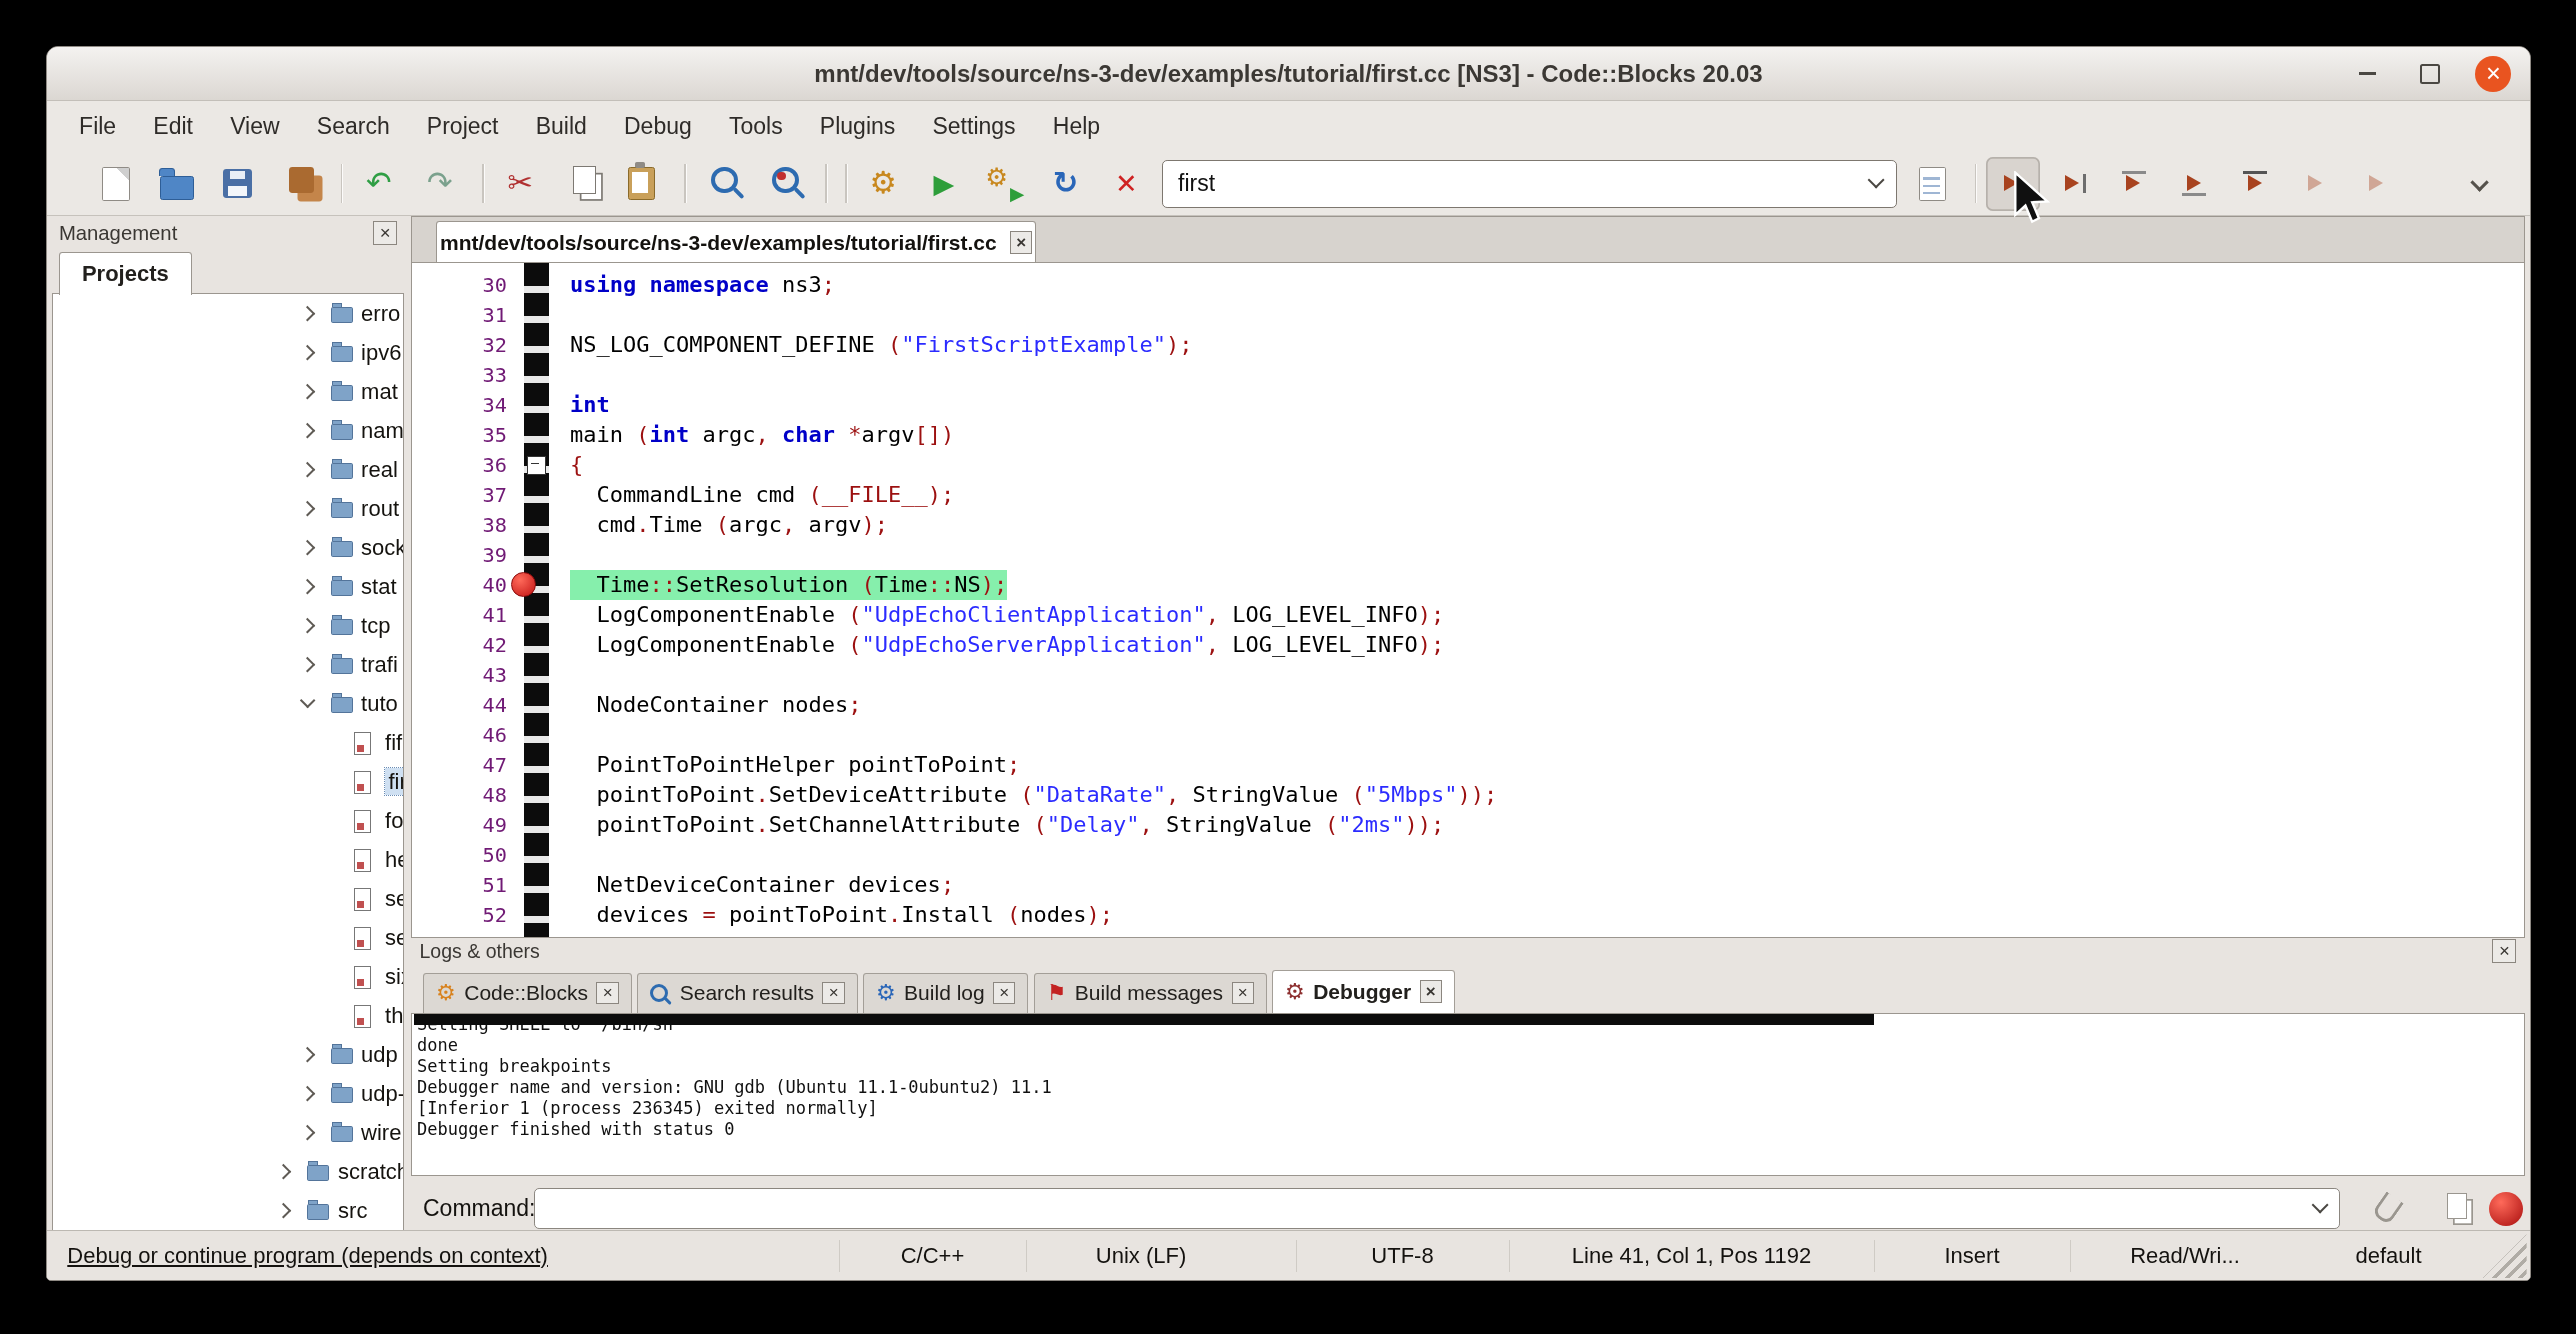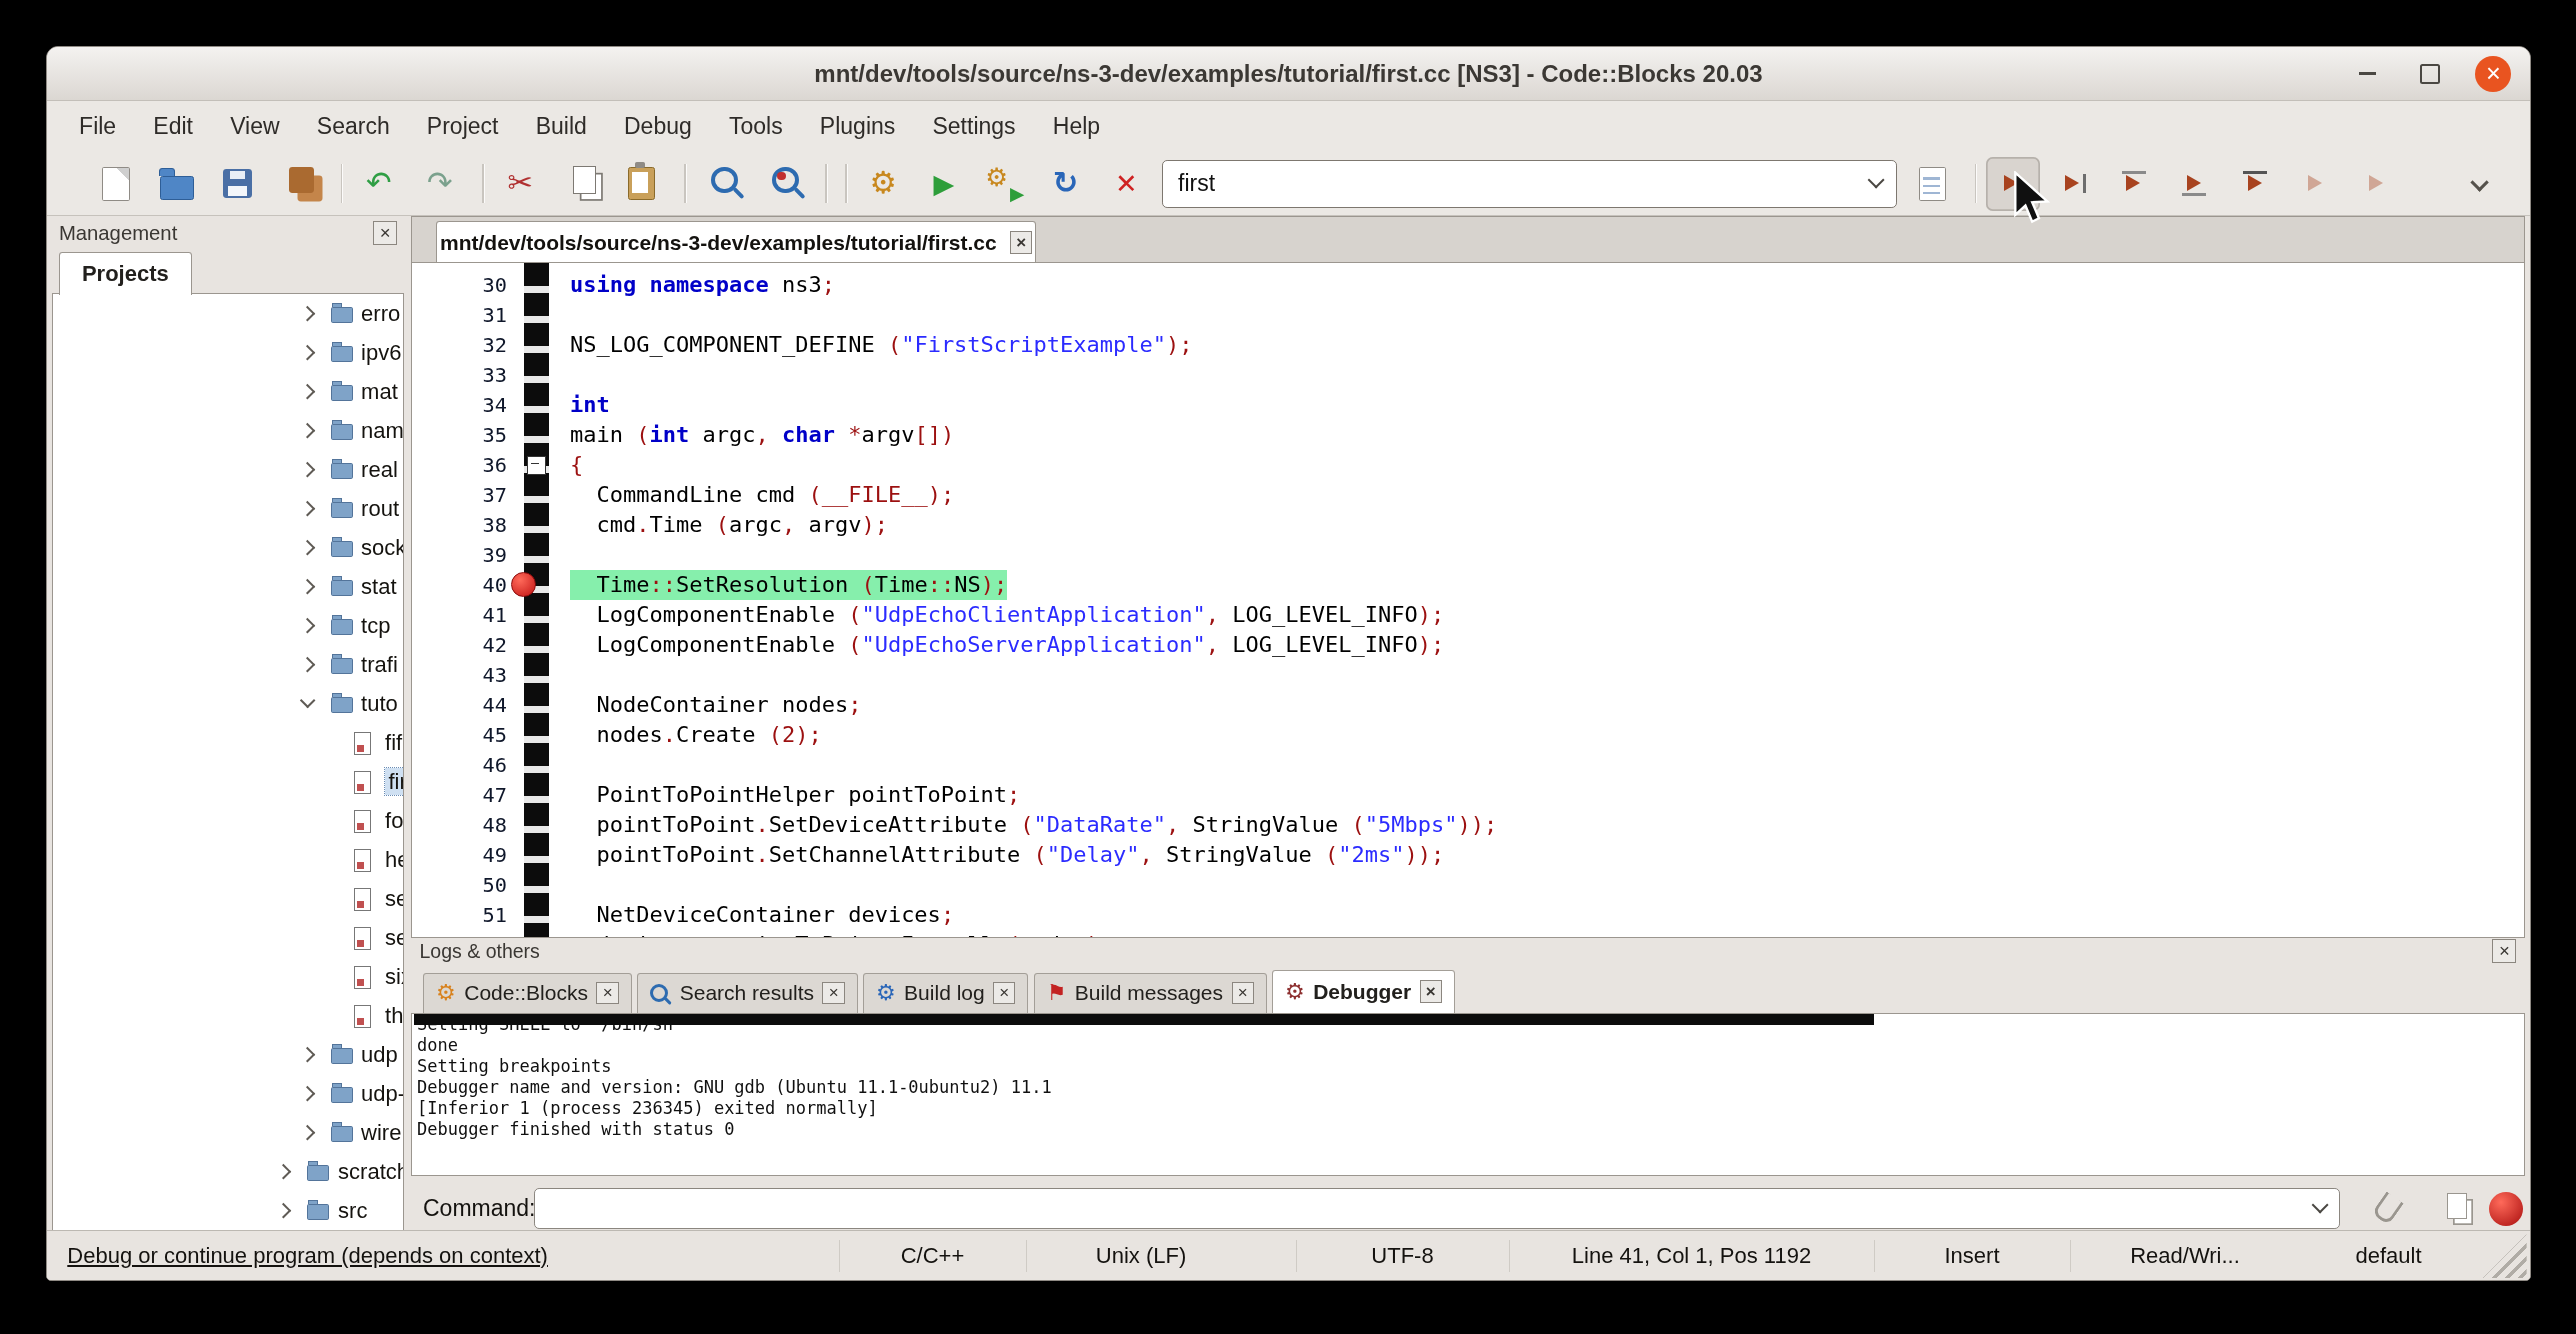--- a/index.html
+++ b/index.html
@@ -105,21 +105,21 @@
   .rightcol{position:absolute;left:364px;right:5.1px;top:169px;bottom:49px;}
   .edtabs{position:absolute;top:0;left:0;right:0;height:46px;background:#d7d3ce;border:0.8px solid #9b968f;
     border-bottom:none;display:flex;align-items:flex-end;}
   .edtab{height:41px;margin-left:24px;padding:0 3px;background:#fff;border:0.8px solid #9b968f;border-bottom:none;
     border-radius:3.4px 3.4px 0 0;display:flex;align-items:center;gap:13.5px;font-size:21px;font-weight:bold;color:#14120f;justify-content:flex-end;}
   .editor{position:absolute;top:46px;left:0;right:0;height:674px;background:#fff;border:0.8px solid #9b968f;overflow:hidden;}
   .strip{position:absolute;top:0;bottom:0;left:112px;width:25.4px;z-index:1;
     background:repeating-linear-gradient(#0c0c0c 0 23px,#e9e9e9 23px 30px);}
   #codelines{position:absolute;top:6.8px;left:0;right:0;}
   .crow{position:relative;height:30px;z-index:2;}
-  .ln{position:absolute;left:0;width:95px;text-align:right;font:20.3px/30px "DejaVu Sans Mono",monospace;color:#0f172a;}
+  .ln{position:absolute;left:0;width:95px;text-align:right;font:20.3px/30px "DejaVu Sans Mono",monospace;color:#701a75;}
   .codeseg{position:absolute;left:158px;font:22px/30px "DejaVu Sans Mono",monospace;white-space:pre;}
   .codeseg.hl{background:#86efac;}
   .seg-p{color:#000;}
   .seg-k{color:#0000c8;font-weight:bold;}
   .seg-s{color:#2b2bff;}
   .seg-o{color:#9c1010;}
   .seg-m{color:#9c1010;}
   .bpdot{position:absolute;left:99px;top:2.5px;width:23px;height:23px;border-radius:50%;z-index:3;
     background:radial-gradient(circle at 35% 30%,#ff6a5a,#c21414);border:1.7px solid #8a0a0a;}
   .foldbox{position:absolute;left:115px;top:6px;width:17px;height:17px;background:#fff;border:1.7px solid #333;z-index:3;}
@@ -484,24 +484,20 @@
           </div>
           <div class="crow">
             <span class="ln">43</span>
             <span class="codeseg"></span>
           </div>
           <div class="crow">
             <span class="ln">44</span>
             <span class="codeseg"><span class="seg-p">  NodeContainer nodes</span><span class="seg-o">;</span></span>
           </div>
           <div class="crow">
-            <span class="ln">45</span>
-            <span class="codeseg"><span class="seg-p">  nodes</span><span class="seg-o">.</span><span class="seg-p">Create </span><span class="seg-o">(</span><span class="seg-m">2</span><span class="seg-o">);</span></span>
-          </div>
-          <div class="crow">
             <span class="ln">46</span>
             <span class="codeseg"></span>
           </div>
           <div class="crow">
             <span class="ln">47</span>
             <span class="codeseg"><span class="seg-p">  PointToPointHelper pointToPoint</span><span class="seg-o">;</span></span>
           </div>
           <div class="crow">
             <span class="ln">48</span>
             <span class="codeseg"><span class="seg-p">  pointToPoint</span><span class="seg-o">.</span><span class="seg-p">SetDeviceAttribute </span><span class="seg-o">(</span><span class="seg-s">"DataRate"</span><span class="seg-o">,</span><span class="seg-p"> StringValue </span><span class="seg-o">(</span><span class="seg-s">"5Mbps"</span><span class="seg-o">));</span></span>

